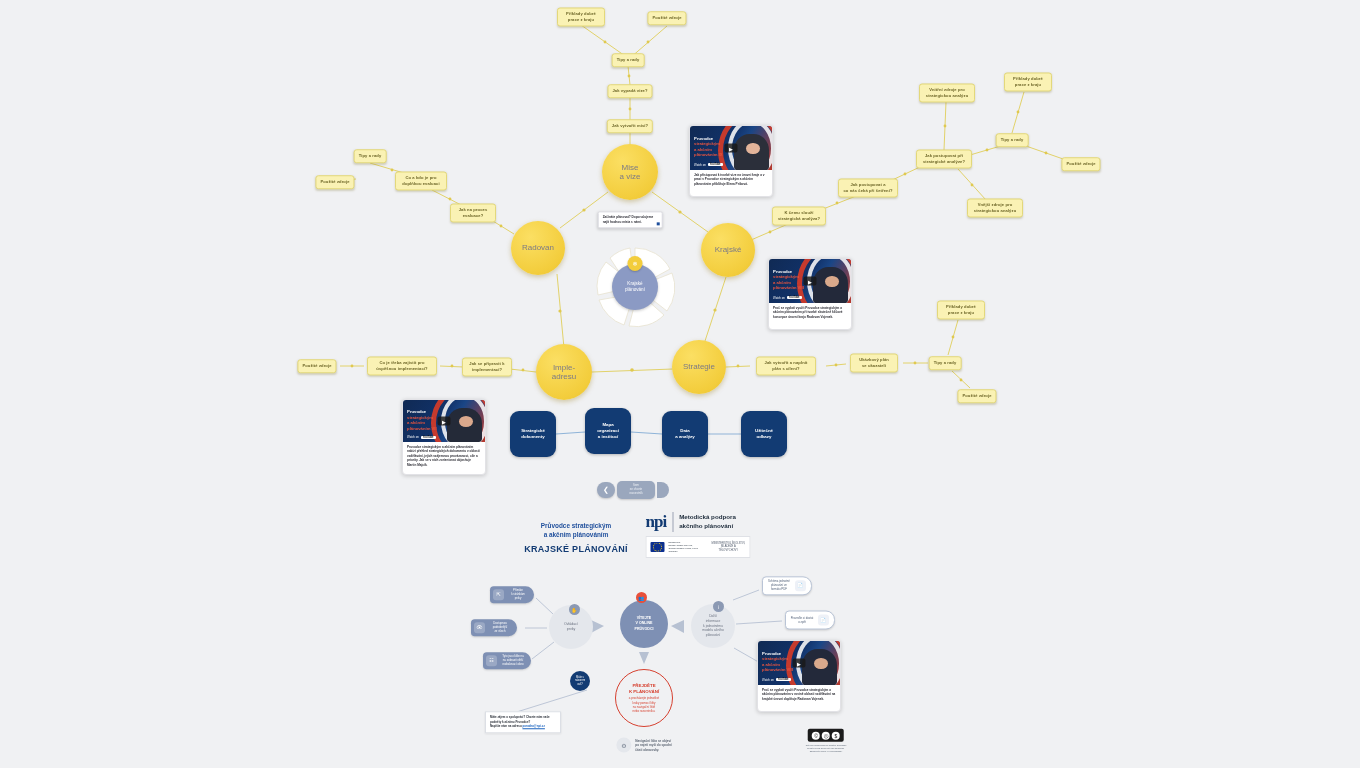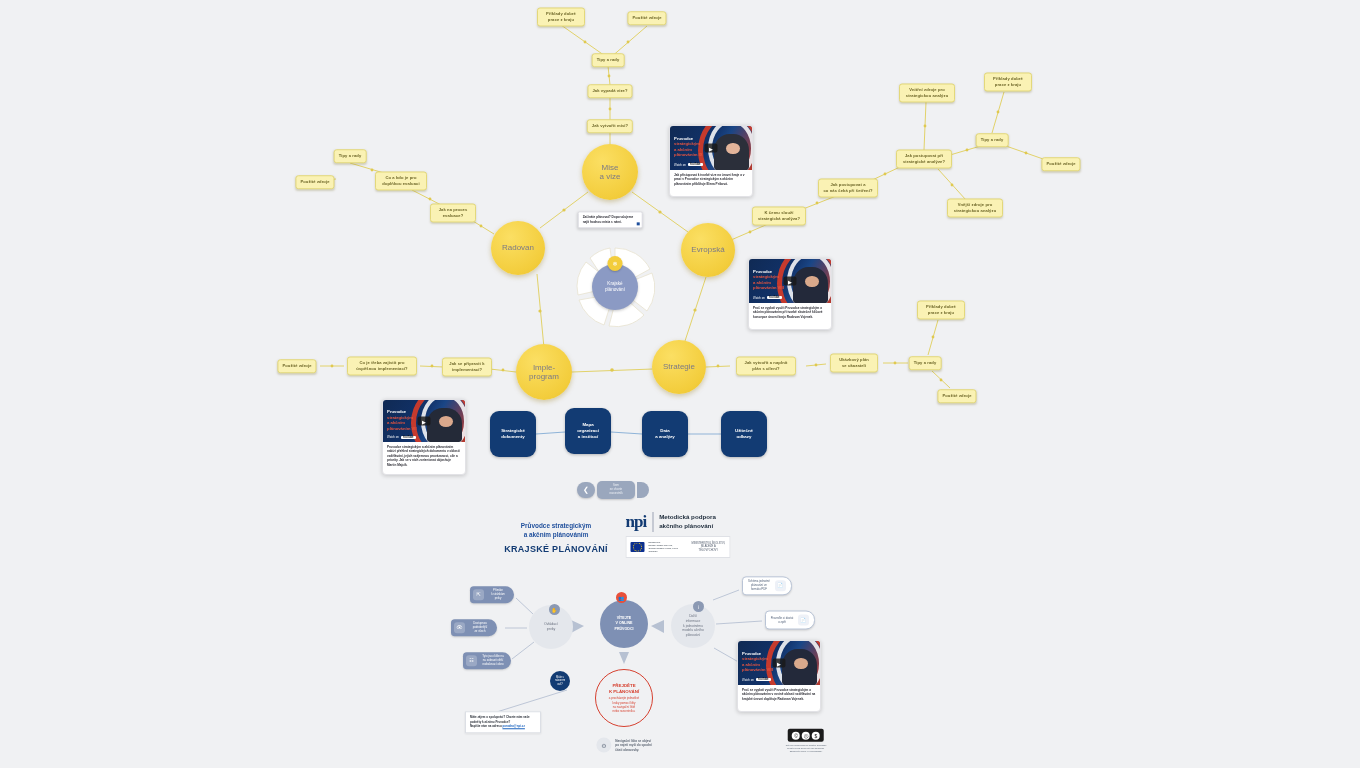--- a/index.html
+++ b/index.html
@@ -3,21 +3,21 @@
 <meta charset="utf-8">
 <style>
   * { box-sizing: border-box; margin:0; padding:0; }
   html,body { width:1360px; height:768px; overflow:hidden; }
   body {
     background:#f0f1f3;
     font-family:"Liberation Sans", sans-serif;
     position:relative;
     color:#3b3b2f;
   }
-  #canvas { position:absolute; inset:0; }
+  #canvas { position:absolute; inset:0;margin-left:20px; }
   svg.edges { position:absolute; inset:0; width:1360px; height:768px; pointer-events:none; }
 
   
   .note {
     position:absolute;
     background:#faf2b4;
     border:1px solid #e3d87a;
     border-radius:3px;
     box-shadow:0 1px 2px rgba(120,110,40,.25);
     color:#6b6426;
@@ -368,25 +368,25 @@
   </div>
 
   <div class="hub" style="left:610px;top:172px;width:56px;height:56px;">
       <span style="white-space: pre-line;">Mise
 a vize</span>
     </div>
   <div class="hub" style="left:518px;top:248px;width:54px;height:54px;">
       <span>Radovan</span>
     </div>
   <div class="hub" style="left:708px;top:250px;width:54px;height:54px;">
-      <span>Evropská</span>
+      <span>Krajské</span>
     </div>
   <div class="hub" style="left:544px;top:372px;width:56px;height:56px;">
       <span style="white-space: pre-line;">Imple-
-program</span>
+adresu</span>
     </div>
   <div class="hub" style="left:679px;top:367px;width:54px;height:54px;">
       <span>Strategie</span>
     </div>
 
   <div class="note w2" style="left: 561px; top: 17px; width: 48px; white-space: pre-line;">Příklady dobré
 praxe z krajů</div>
   <div class="note" style="left:647px;top:18px;">Použité zdroje</div>
   <div class="note" style="left:608px;top:60px;">Tipy a rady</div>
   <div class="note" style="left:610px;top:91px;">Jak vypadá vize?</div>

